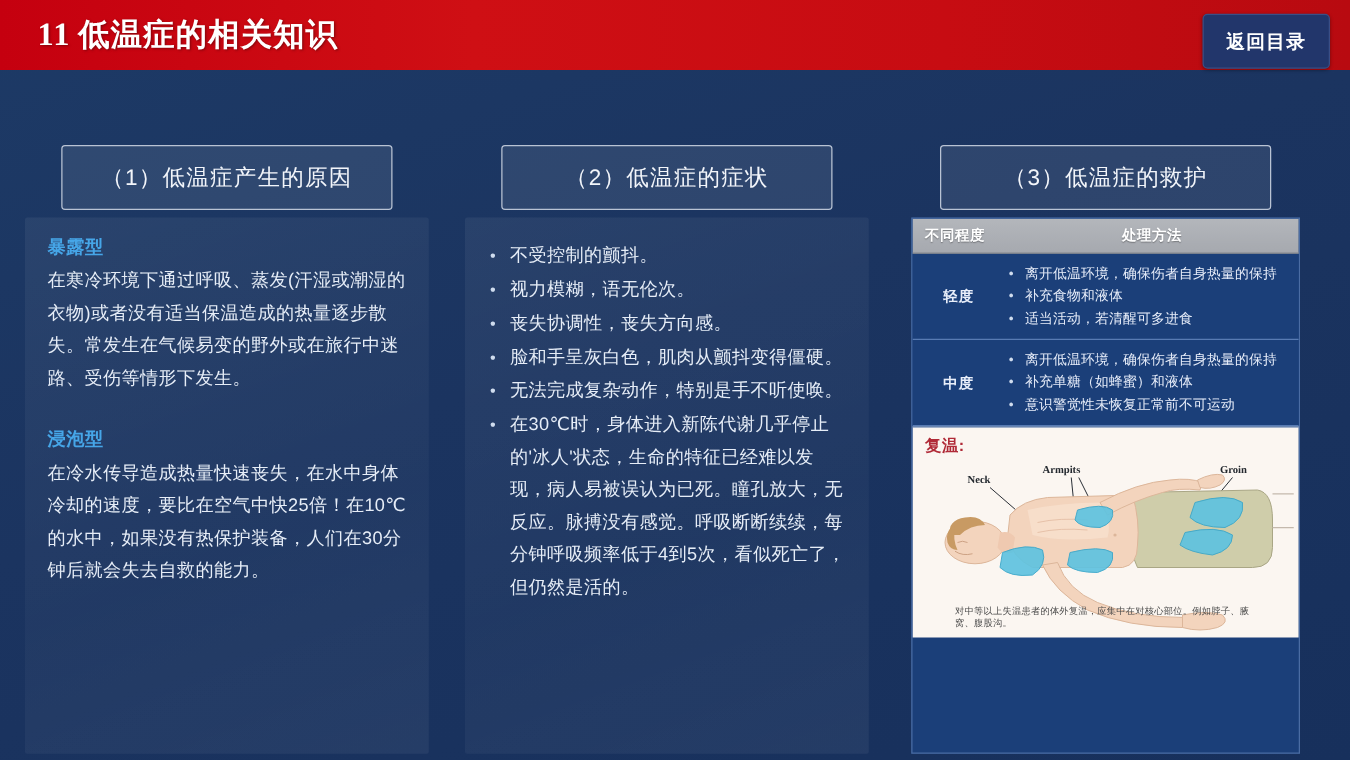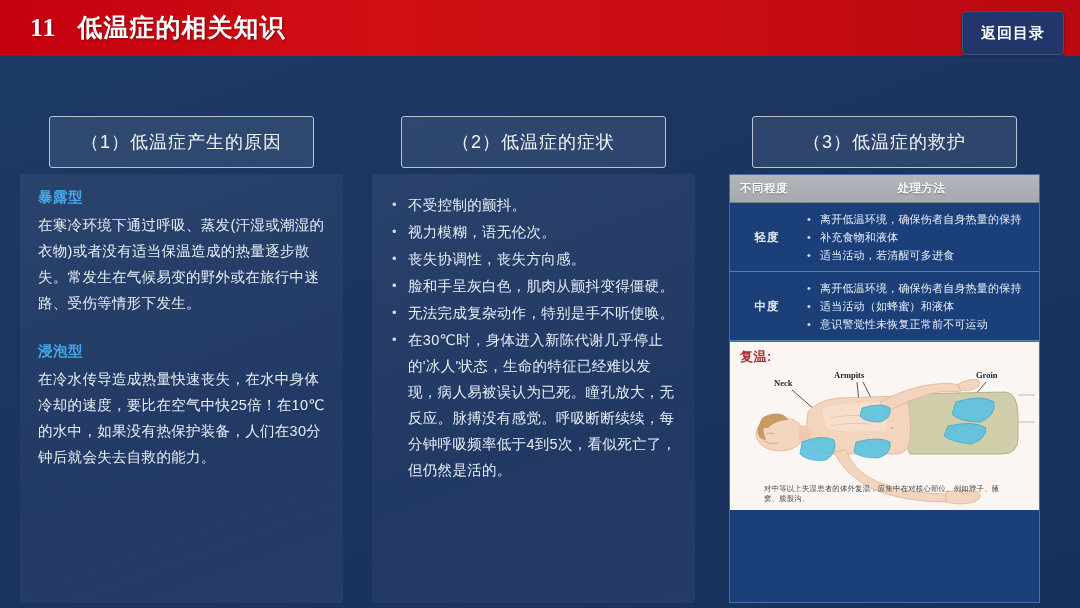--- a/index.html
+++ b/index.html
@@ -30,21 +30,21 @@
     font-weight: bold;
     letter-spacing: 1px;
     line-height: 1;
     text-shadow: 1px 1px 2px rgba(0,0,0,.35);
     white-space: nowrap;
   }
   .header-num {
     font-family: "Liberation Serif", "DejaVu Serif", serif;
     font-weight: bold;
     font-size: 26px;
-    margin-right: 21px;
+    margin-right: 6px;
   }
   .back-btn {
     position: absolute;
     right: 16px; top: 11px;
     width: 102px; height: 44px;
     background: #22366b;
     border: 1px solid #3a4f86;
     border-radius: 4px;
     color: #ffffff;
     font-size: 15px;
@@ -297,21 +297,21 @@
                 <li>补充食物和液体</li>
                 <li>适当活动，若清醒可多进食</li>
               </ul>
             </td>
           </tr>
           <tr>
             <td class="level">中度</td>
             <td class="method">
               <ul class="m-list">
                 <li>离开低温环境，确保伤者自身热量的保持</li>
-                <li>适当活动（如蜂蜜）和液体</li>
+                <li>补充单糖（如蜂蜜）和液体</li>
                 <li>意识警觉性未恢复正常前不可运动</li>
               </ul>
             </td>
           </tr>
         </tbody>
       </table>
 
       <div class="illus">
         <div class="illus-title">复温:</div>
         <div class="lbl lbl-neck">Neck</div>

